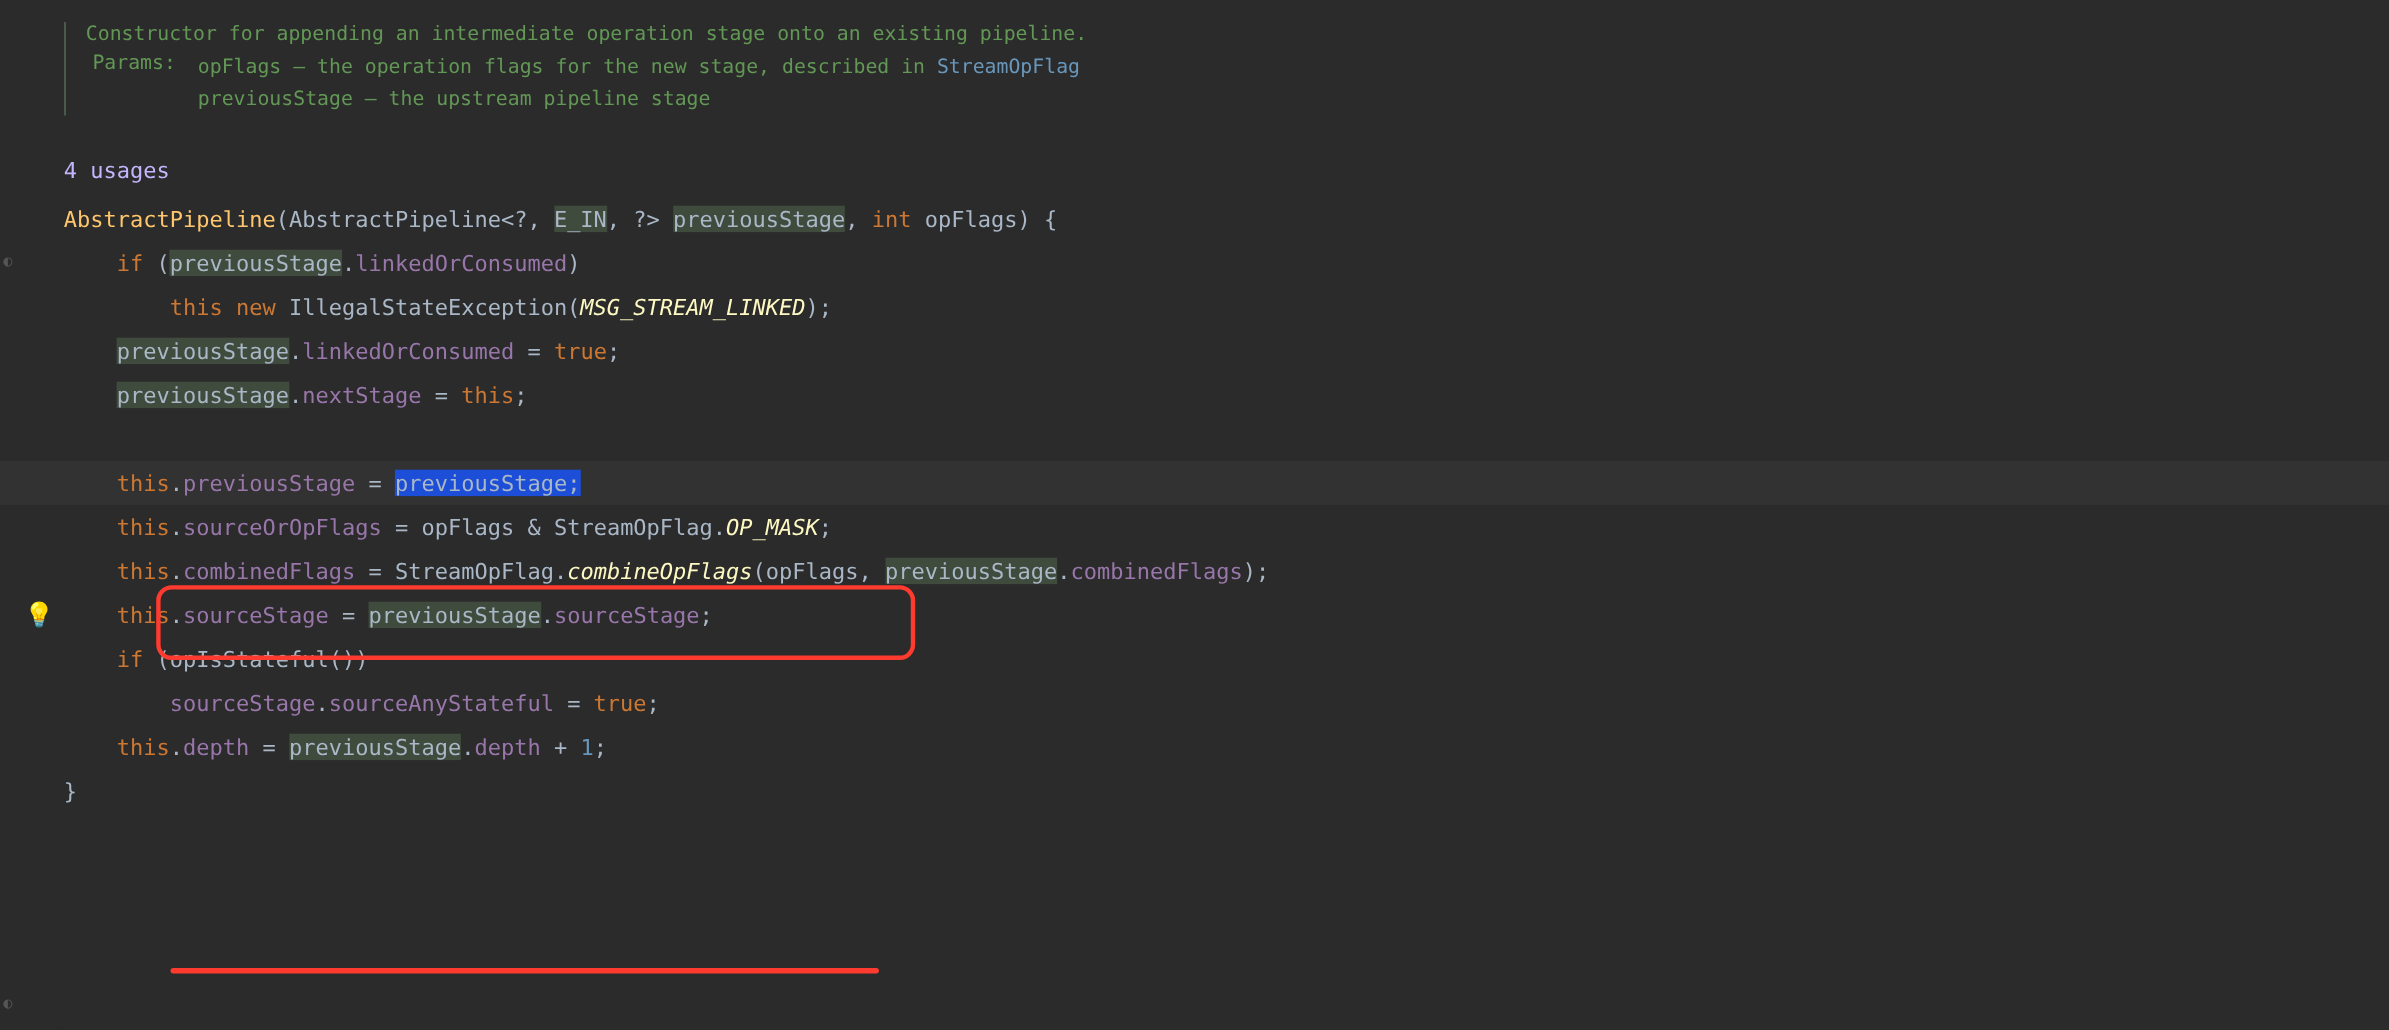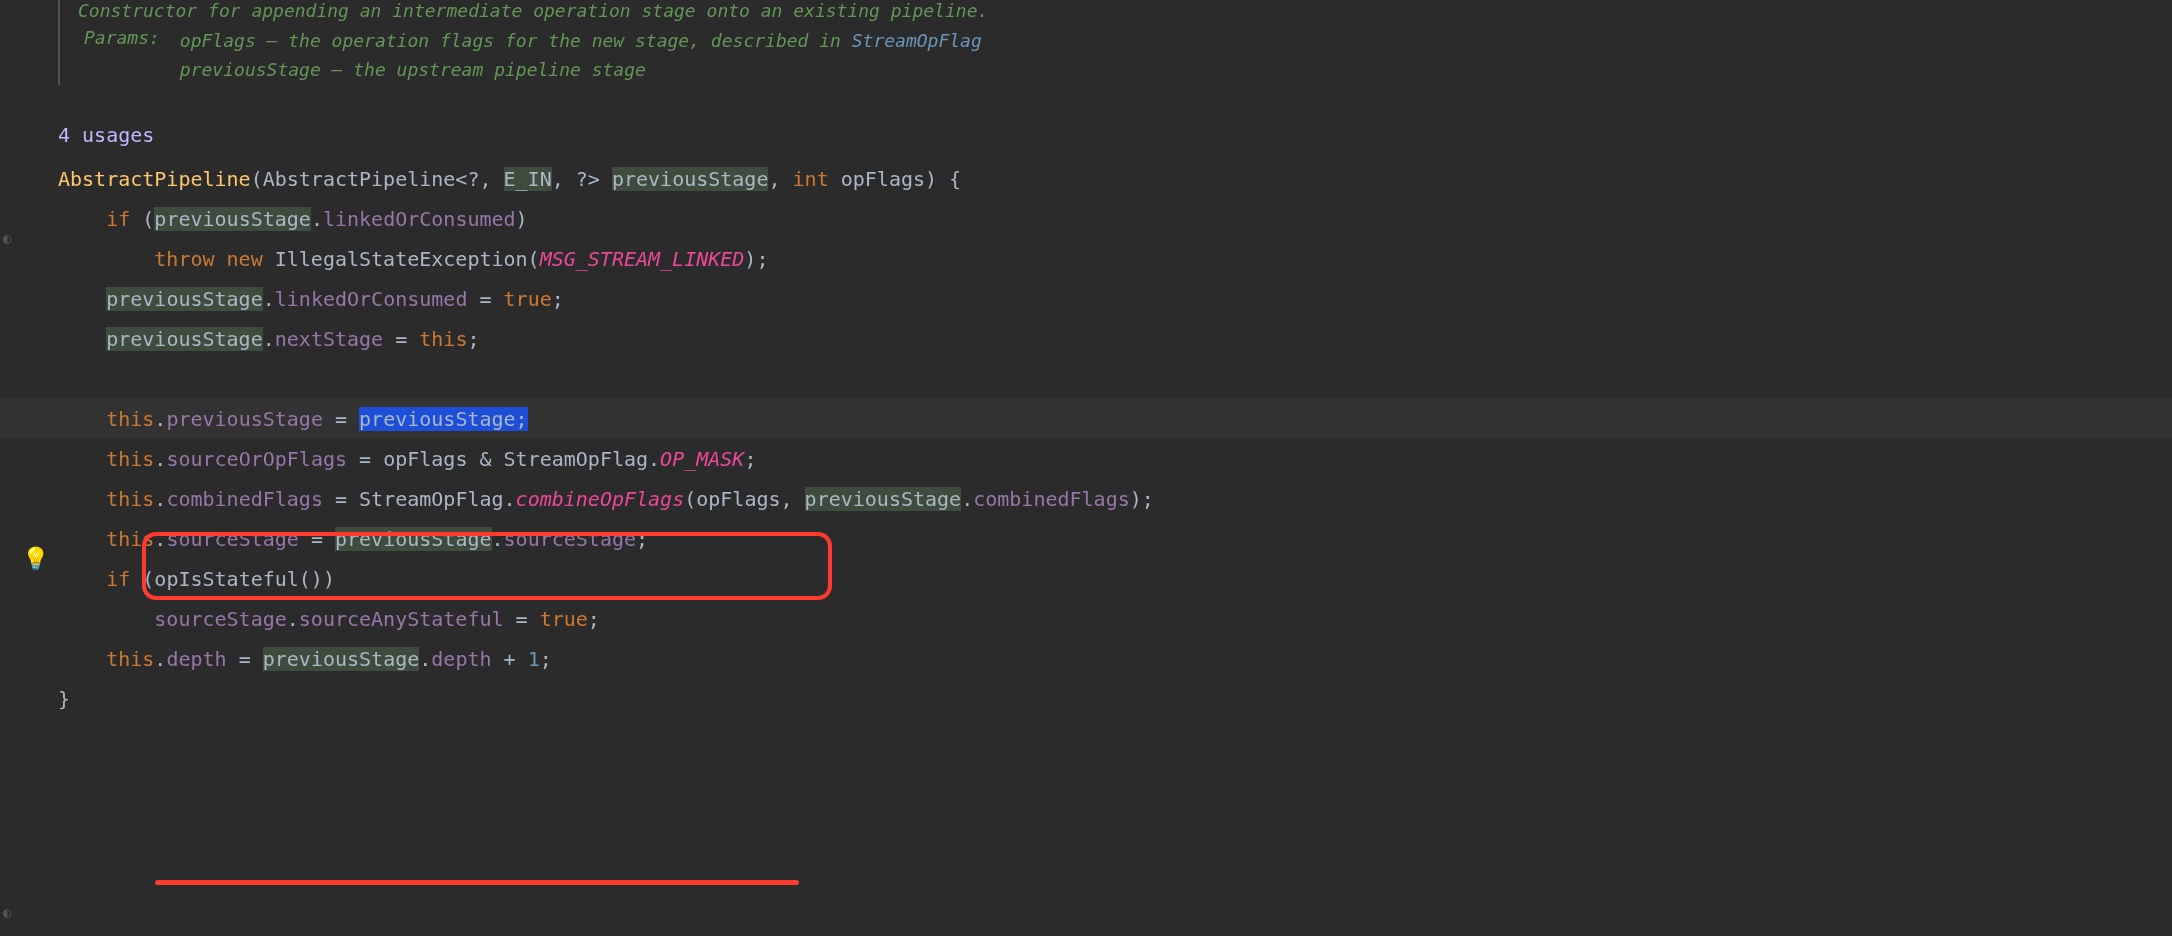--- a/index.html
+++ b/index.html
@@ -24,22 +24,22 @@
     background: #2b2b2b;
   }
   .content {
     margin-left: 58px;
     padding-top: 0px;
   }
   .doc-block {
     border-left: 2px solid #4a5a4a;
     padding-left: 18px;
     margin-bottom: 20px;
+    margin-top: 20px;
     display: inline-block;
-    font-style: italic;
   }
   .doc-desc {
     color: #629755;
     font-size: 18px;
     margin-bottom: 6px;
   }
   .doc-params-row {
     display: flex;
     align-items: flex-start;
     gap: 20px;
@@ -68,21 +68,21 @@
     font-size: 20px;
     line-height: 2.0;
     white-space: pre;
   }
   .kw { color: #cc7832; }
   .mname { color: #ffc66d; }
   .paramBg { background: #3f4b3d; color: #a9b7c6; text-align: center; }
   .num { color: #6897bb; }
   .plain { color: #a9b7c6; }
   .field { color: #9876aa; }
-  .static { color: #ec4899; font-style: italic; }
+  .static { color: #fef9c3; font-style: italic; }
   .sel { background: #1d4ed8; color:#a9b7c6; }
    
   .currentline {
     background: #323232;
     display: block;
     margin-left: -58px;
     padding-left: 58px;
     margin-right: -2000px;
     padding-right: 2000px;
     position: relative;
@@ -139,21 +139,21 @@
           <div><span>opFlags – the operation flags for the new stage, described in </span><span class="doc-link">StreamOpFlag</span></div>
           <div>previousStage – the upstream pipeline stage</div>
         </div>
       </div>
     </div>
 
     <div class="usages">4 usages</div>
 
 <pre><span class="mname">AbstractPipeline</span><span class="plain">(AbstractPipeline&lt;?, </span><span class="paramBg">E_IN</span><span class="plain">, ?&gt; </span><span class="paramBg">previousStage</span><span class="plain">, </span><span class="kw">int </span><span class="plain">opFlags</span><span class="plain">) {</span>
     <span class="kw">if </span><span class="plain">(</span><span class="paramBg">previousStage</span><span class="plain">.</span><span class="field">linkedOrConsumed</span><span class="plain">)</span>
-        <span class="kw">throw new </span><span class="plain">IllegalStateException(</span><span class="static">MSG_STREAM_LINKED</span><span class="plain">);</span>
+        <span class="kw">this new </span><span class="plain">IllegalStateException(</span><span class="static">MSG_STREAM_LINKED</span><span class="plain">);</span>
     <span class="paramBg">previousStage</span><span class="plain">.</span><span class="field">linkedOrConsumed</span><span class="plain"> = </span><span class="kw">true</span><span class="plain">;</span>
     <span class="paramBg">previousStage</span><span class="plain">.</span><span class="field">nextStage</span><span class="plain"> = </span><span class="kw">this</span><span class="plain">;</span>
 
 <span class="currentline">    <span class="kw">this</span><span class="plain">.</span><span class="field">previousStage</span><span class="plain"> = </span><span class="sel">previousStage;</span></span>    <span class="kw">this</span><span class="plain">.</span><span class="field">sourceOrOpFlags</span><span class="plain"> = opFlags &amp; StreamOpFlag.</span><span class="static">OP_MASK</span><span class="plain">;</span>
     <span class="kw">this</span><span class="plain">.</span><span class="field">combinedFlags</span><span class="plain"> = StreamOpFlag.</span><span class="static">combineOpFlags</span><span class="plain">(opFlags, </span><span class="paramBg">previousStage</span><span class="plain">.</span><span class="field">combinedFlags</span><span class="plain">);</span>
     <span class="kw">this</span><span class="plain">.</span><span class="field">sourceStage</span><span class="plain"> = </span><span class="paramBg">previousStage</span><span class="plain">.</span><span class="field">sourceStage</span><span class="plain">;</span>
     <span class="kw">if </span><span class="plain">(opIsStateful())</span>
         <span class="field">sourceStage</span><span class="plain">.</span><span class="field">sourceAnyStateful</span><span class="plain"> = </span><span class="kw">true</span><span class="plain">;</span>
     <span class="kw">this</span><span class="plain">.</span><span class="field">depth</span><span class="plain"> = </span><span class="paramBg">previousStage</span><span class="plain">.</span><span class="field">depth</span><span class="plain"> + </span><span class="num">1</span><span class="plain">;</span>
 <span class="plain">}</span></pre>

